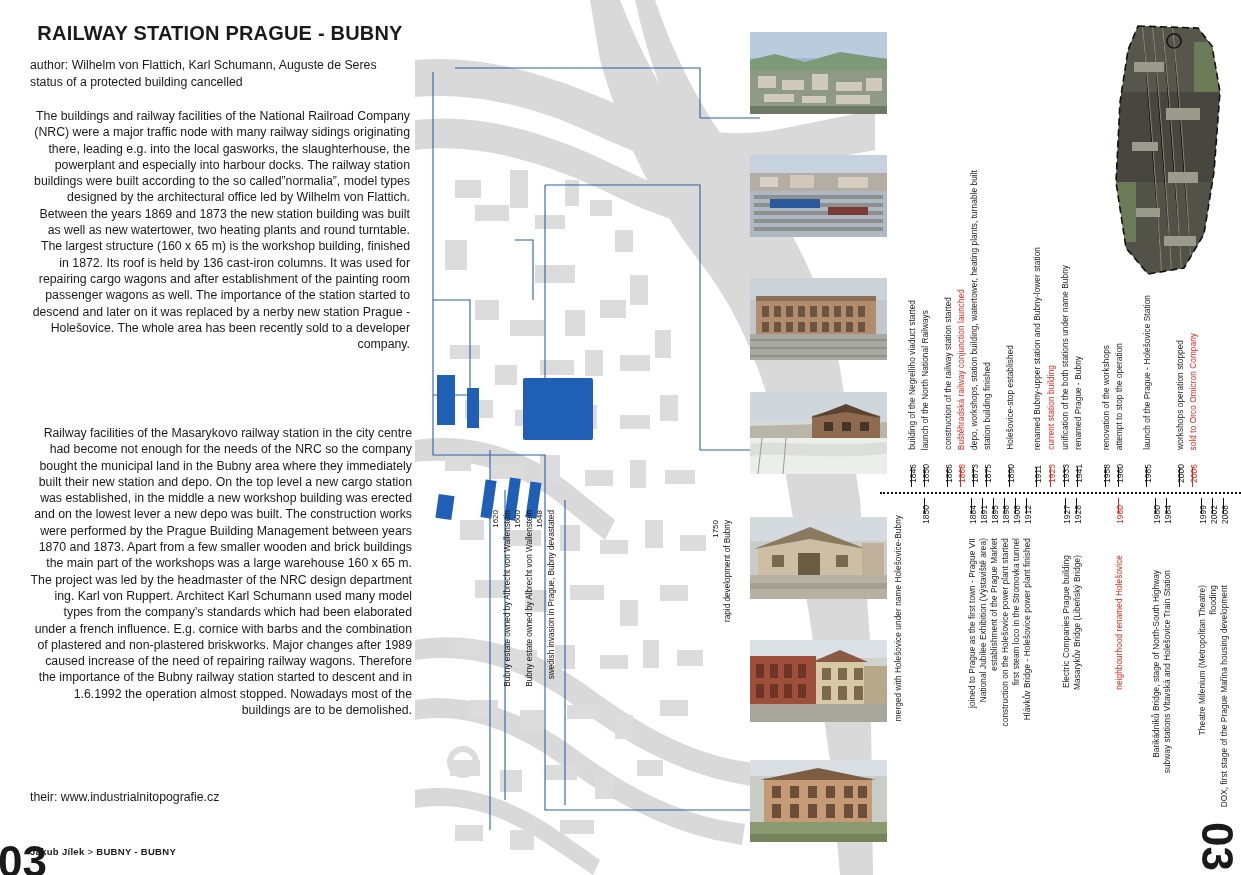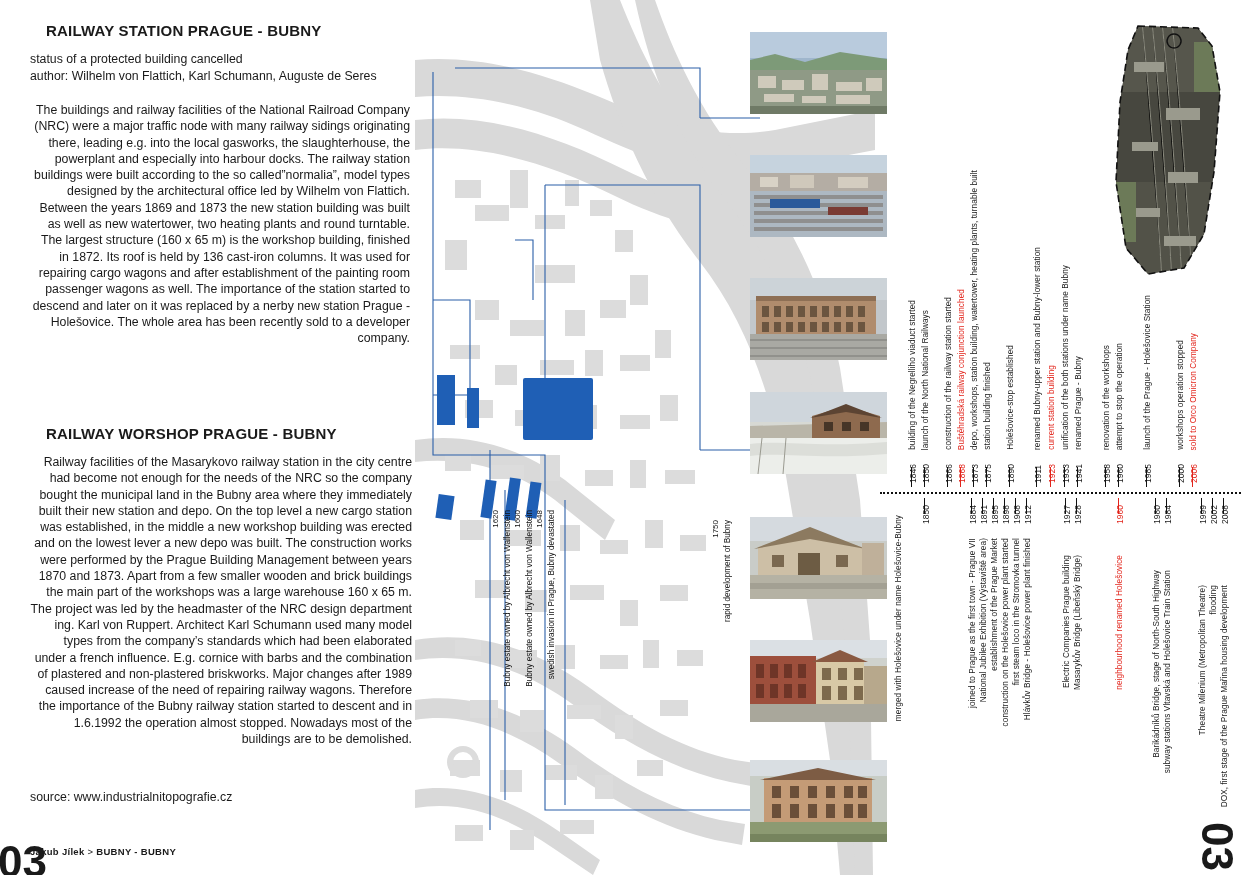--- a/index.html
+++ b/index.html
@@ -21,25 +21,26 @@
   }
 
   
   .left-col {
     position: absolute;
     left: 30px;
     top: 22px;
     width: 380px;
   }
   h1.section-title {
-    font-size: 15px;
+    font-size: 20px;
     font-weight: bold;
     letter-spacing: 0.2px;
-    margin: 0 0 12px 16px;
+    margin: 0 0 12px 0;
     text-transform: uppercase;
+    text-align: center;
   }
   .facts {
     font-size: 12.3px;
     line-height: 16.5px;
     margin-bottom: 18px;
   }
   p.body {
     font-size: 12.3px;
     line-height: 16.3px;
     margin: 0 0 14px 0;
@@ -168,32 +169,31 @@
   }
 </style>
 </head>
 <body>
 
 <div class="page">
 
   <div class="left-col">
     <h1 class="section-title">RAILWAY STATION PRAGUE - BUBNY</h1>
     <div class="facts">
+      <div>author: Wilhelm von Flattich, Karl Schumann, Auguste de Seres</div>
       <div>status of a protected building cancelled</div>
-      <div>author: Wilhelm von Flattich, Karl Schumann, Auguste de Seres</div>
     </div>
     <p class="body">The buildings and railway facilities of the National Railroad Company (NRC) were a major traffic node with many railway sidings originating there, leading e.g. into the local gasworks, the slaughterhouse, the powerplant and especially into harbour docks. The railway station buildings were built according to the so called”normalia”, model types designed by the architectural office led by Wilhelm von Flattich. Between the years 1869 and 1873 the new station building was built as well as new watertower, two heating plants and round turntable. The largest structure (160 x 65 m) is the workshop building, finished in 1872. Its roof is held by 136 cast-iron columns. It was used for repairing cargo wagons and after establishment of the painting room passenger wagons as well. The importance of the station started to descend and later on it was replaced by a nerby new station Prague - Holešovice. The whole area has been recently sold to a developer company.</p>
   </div>
 
   <div class="second-block">
-    <h1 class="section-title">RAILWAY WORSHOP PRAGUE - BUBNY</h1>
     <p class="body">Railway facilities of the Masarykovo railway station in the city centre had become not enough for the needs of the NRC so the company bought the municipal land in the Bubny area where they immediately built their new station and depo. On the top level a new cargo station was established, in the middle a new workshop building was erected and on the lowest lever a new depo was built. The construction works were performed by the Prague Building Management between years 1870 and 1873. Apart from a few smaller wooden and brick buildings the main part of the workshops was a large warehouse 160 x 65 m. The project was led by the headmaster of the NRC design department ing. Karl von Ruppert. Architect Karl Schumann used many model types from the company’s standards which had been elaborated under a french influence. E.g. cornice with barbs and the combination of plastered and non-plastered briskworks. Major changes after 1989 caused increase of the need of repairing railway wagons. Therefore the importance of the Bubny railway station started to descent and in 1.6.1992 the operation almost stopped. Nowadays most of the buildings are to be demolished.</p>
   </div>
 
-  <div class="source">source: www.industrialnitopografie.cz</div>
+  <div class="source">their: www.industrialnitopografie.cz</div>
 
   <div class="footer">
     <span>Jakub Jílek</span>
     <span class="sep">&gt;</span>
     <span>BUBNY - BUBNY</span>
   </div>
   <div class="page-num-left">03</div>
   <div class="page-num-right">03</div>
 
   <div class="map-area">

